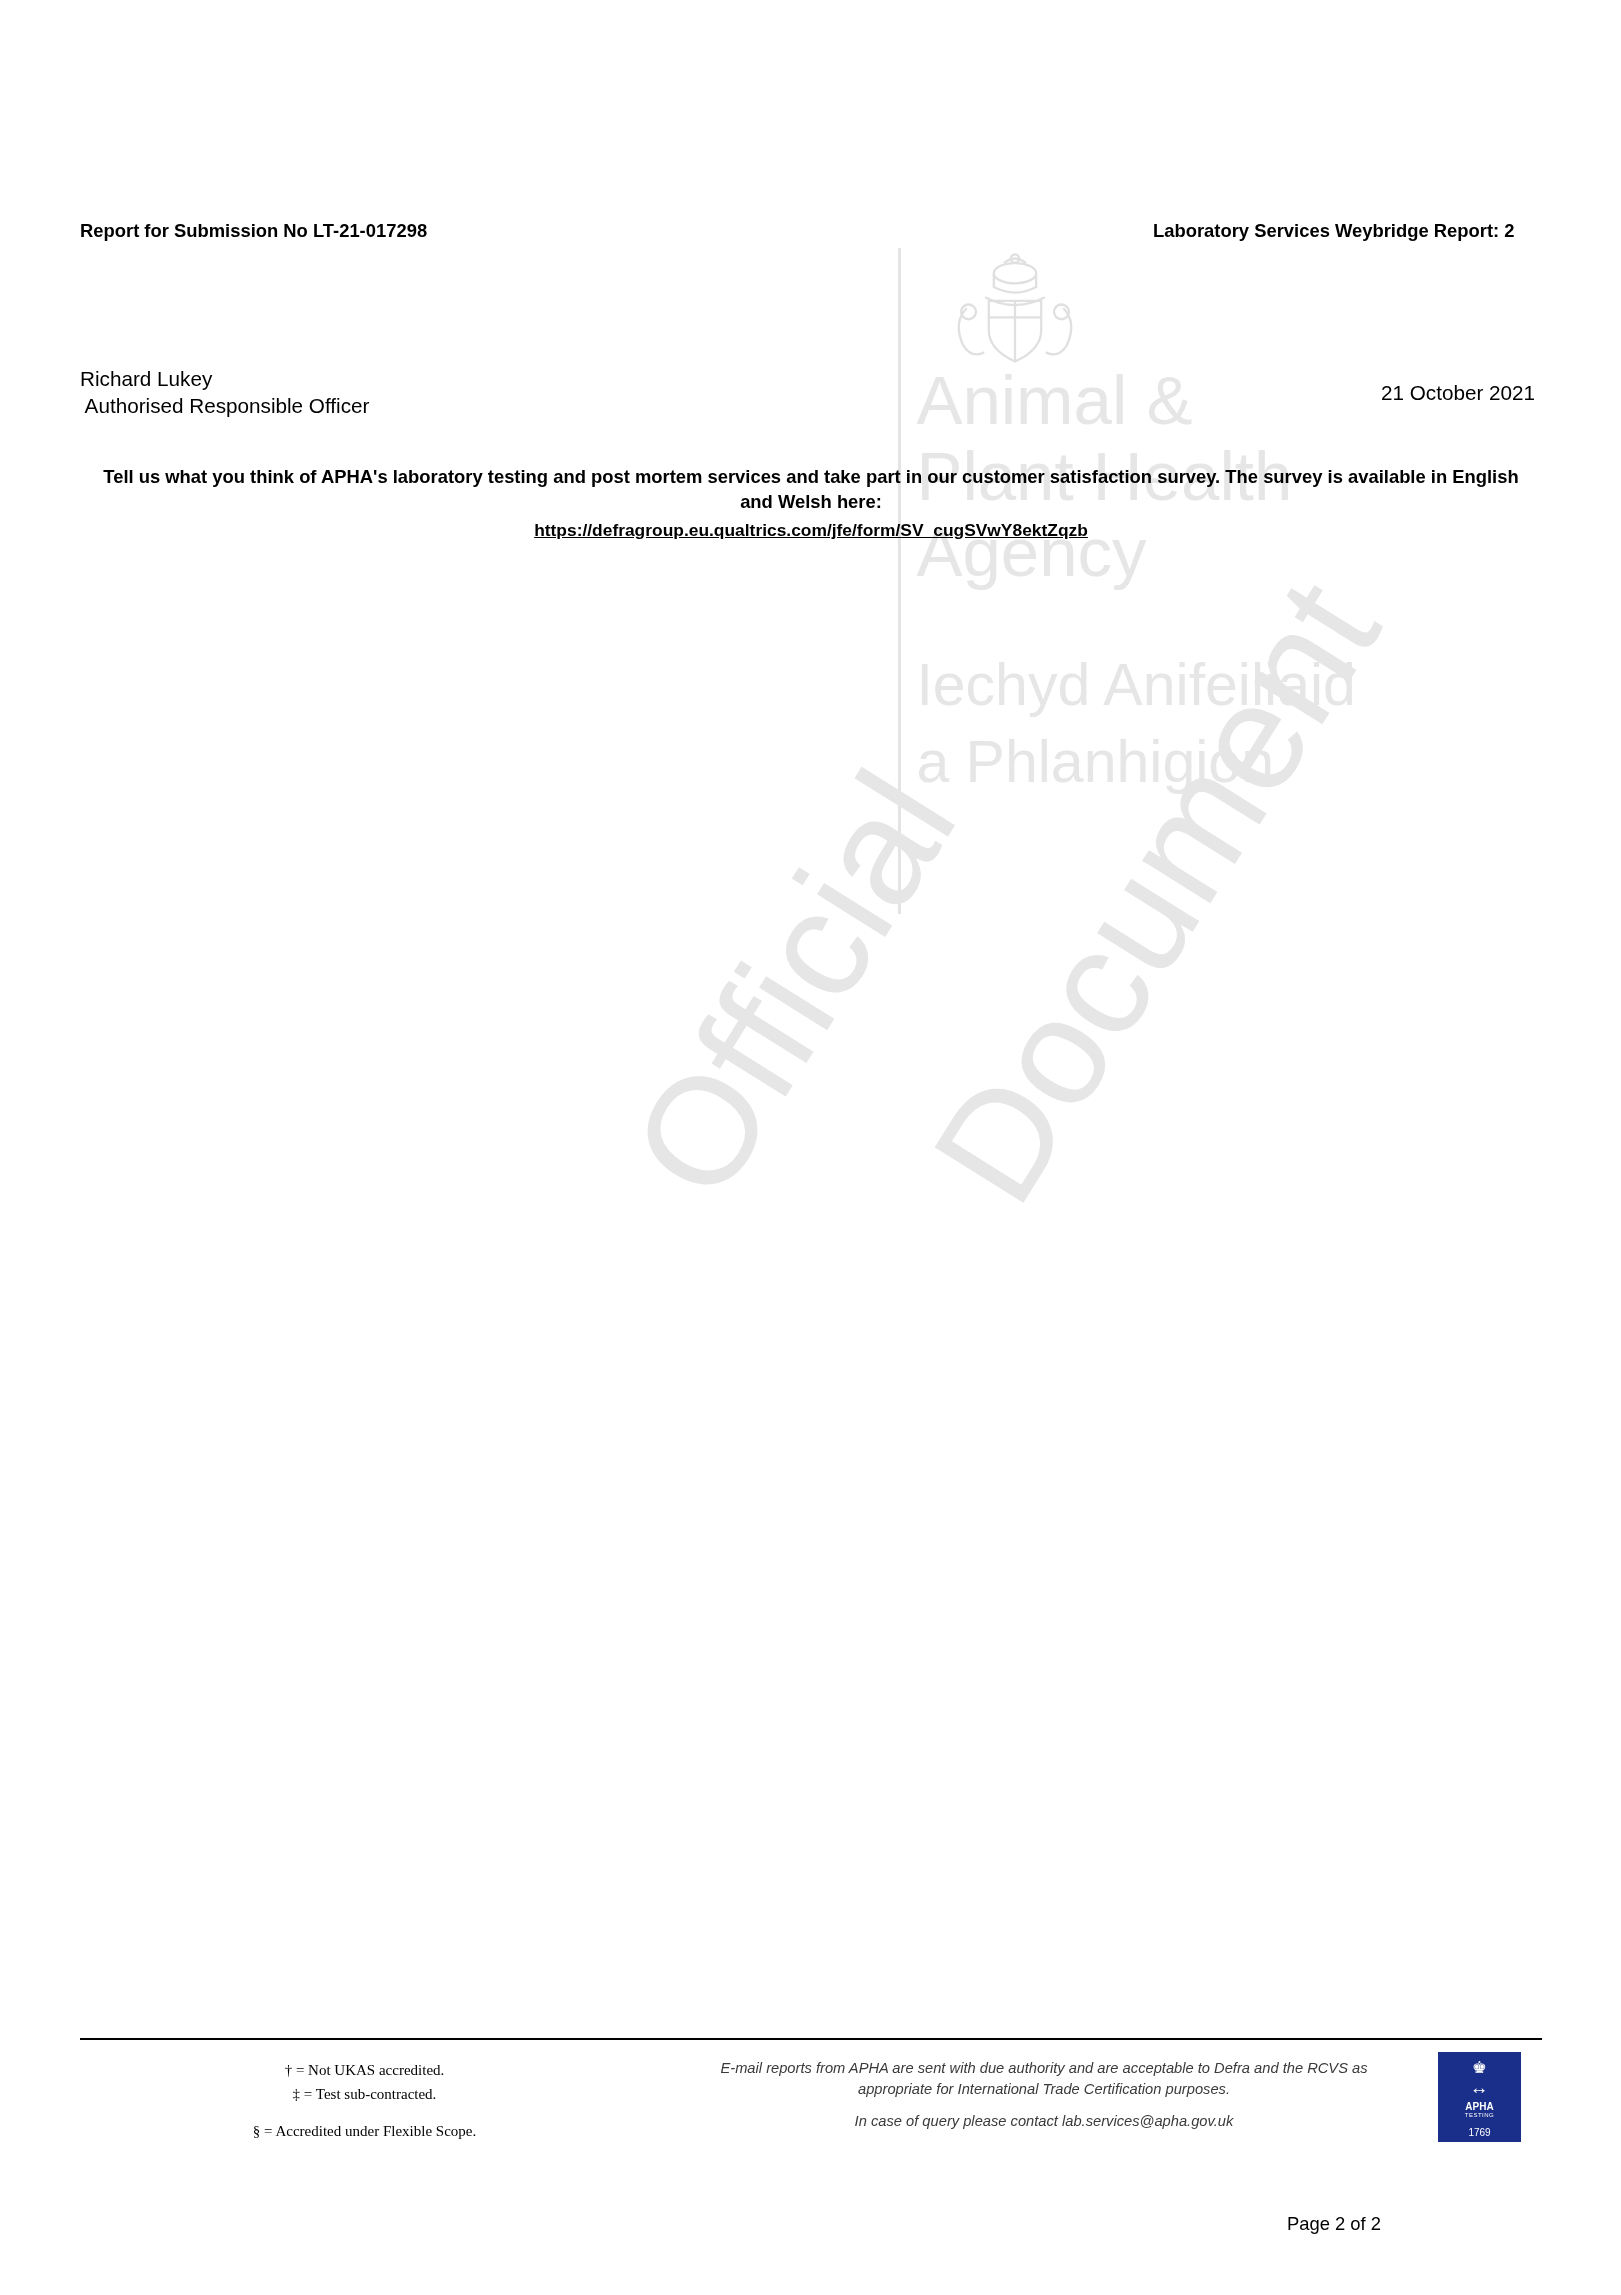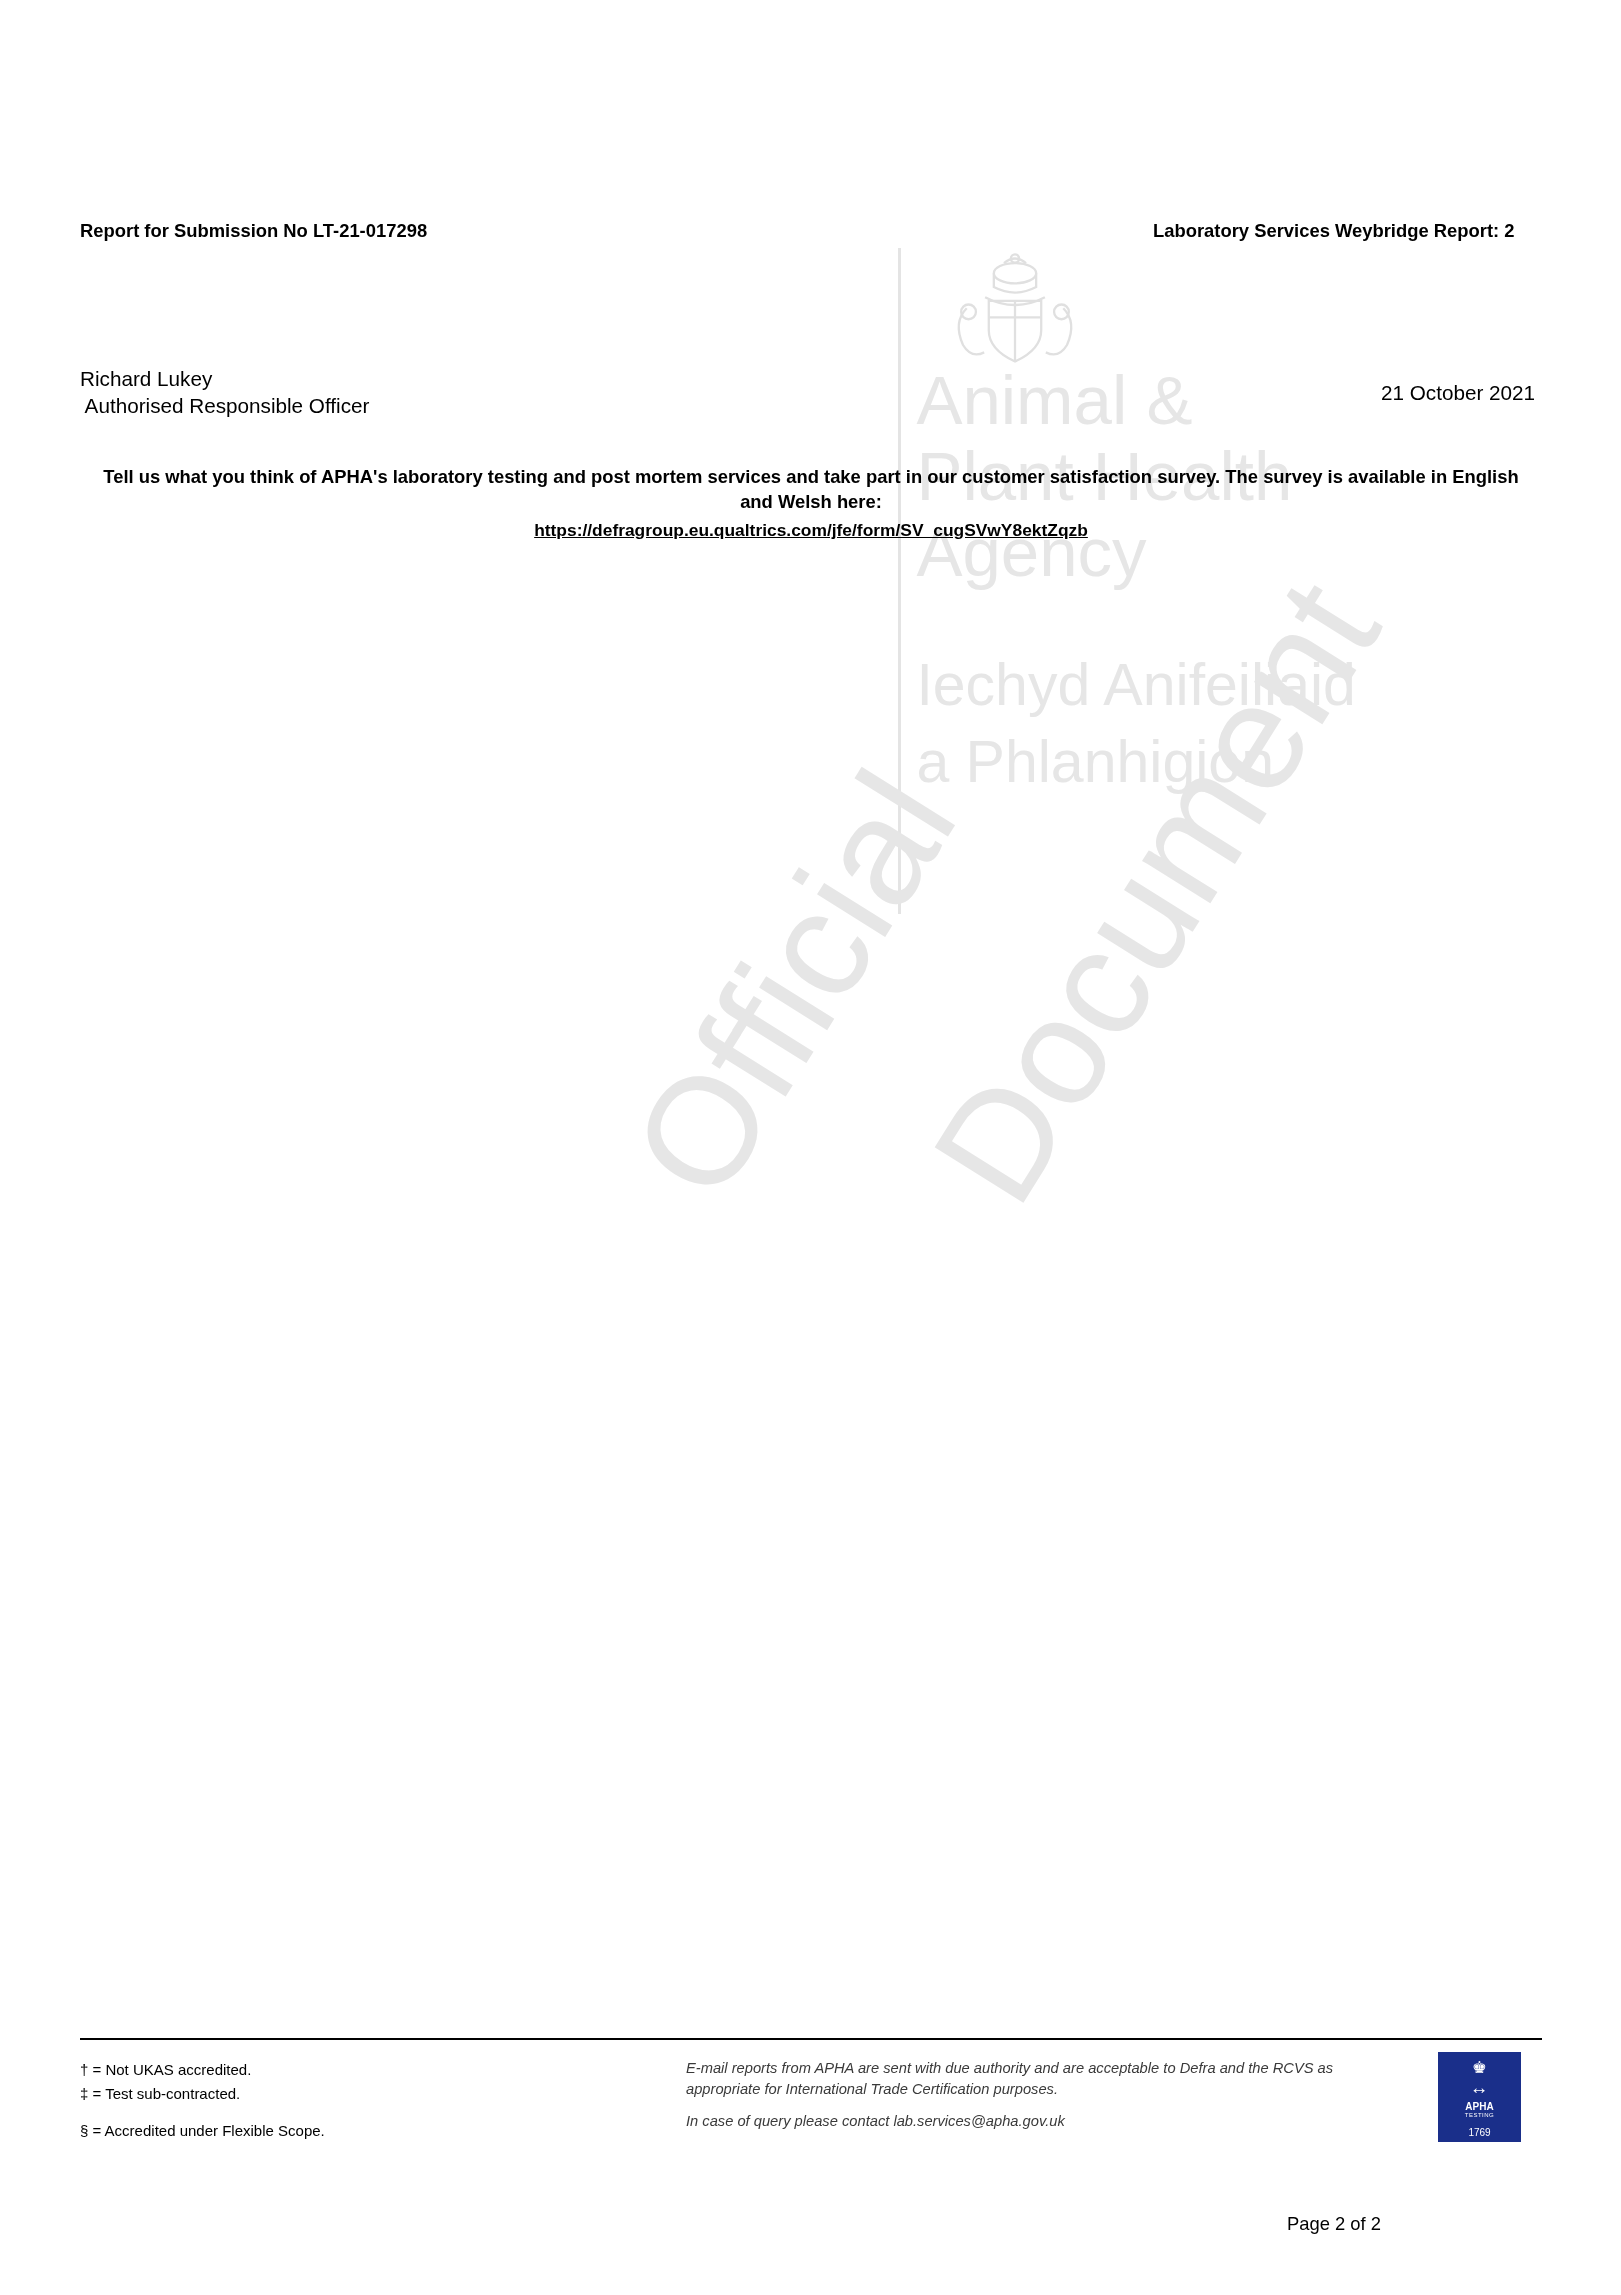--- a/index.html
+++ b/index.html
@@ -180,42 +180,44 @@
     top: 2052px;
     width: 1462px;
   }
   .footer-cols {
     display: flex;
     align-items: flex-start;
   }
   .footer-notes {
     width: 606px;
     padding-top: 5.5px;
-    text-align: left;
+    text-align: center;
     padding-right: 37px;
     box-sizing: border-box;
+    font-family: Liberation Serif, serif;
   }
   .footer-notes div {
     font-size: 15px;
     line-height: 24px;
     white-space: nowrap;
   }
   .footer-notes .note-gap {
     margin-top: 13px;
   }
   .footer-email {
     width: 716px;
     padding-top: 5.5px;
     font-style: italic;
     color: #3a3a3a;
     box-sizing: border-box;
   }
   .footer-email div {
     font-size: 14.7px;
     line-height: 21.6px;
+    text-align: center;
   }
   .footer-email .query {
     margin-top: 10px;
   }
   .ukas {
     width: 119px;
     display: flex;
     justify-content: flex-end;
   }
   .ukas-box {

